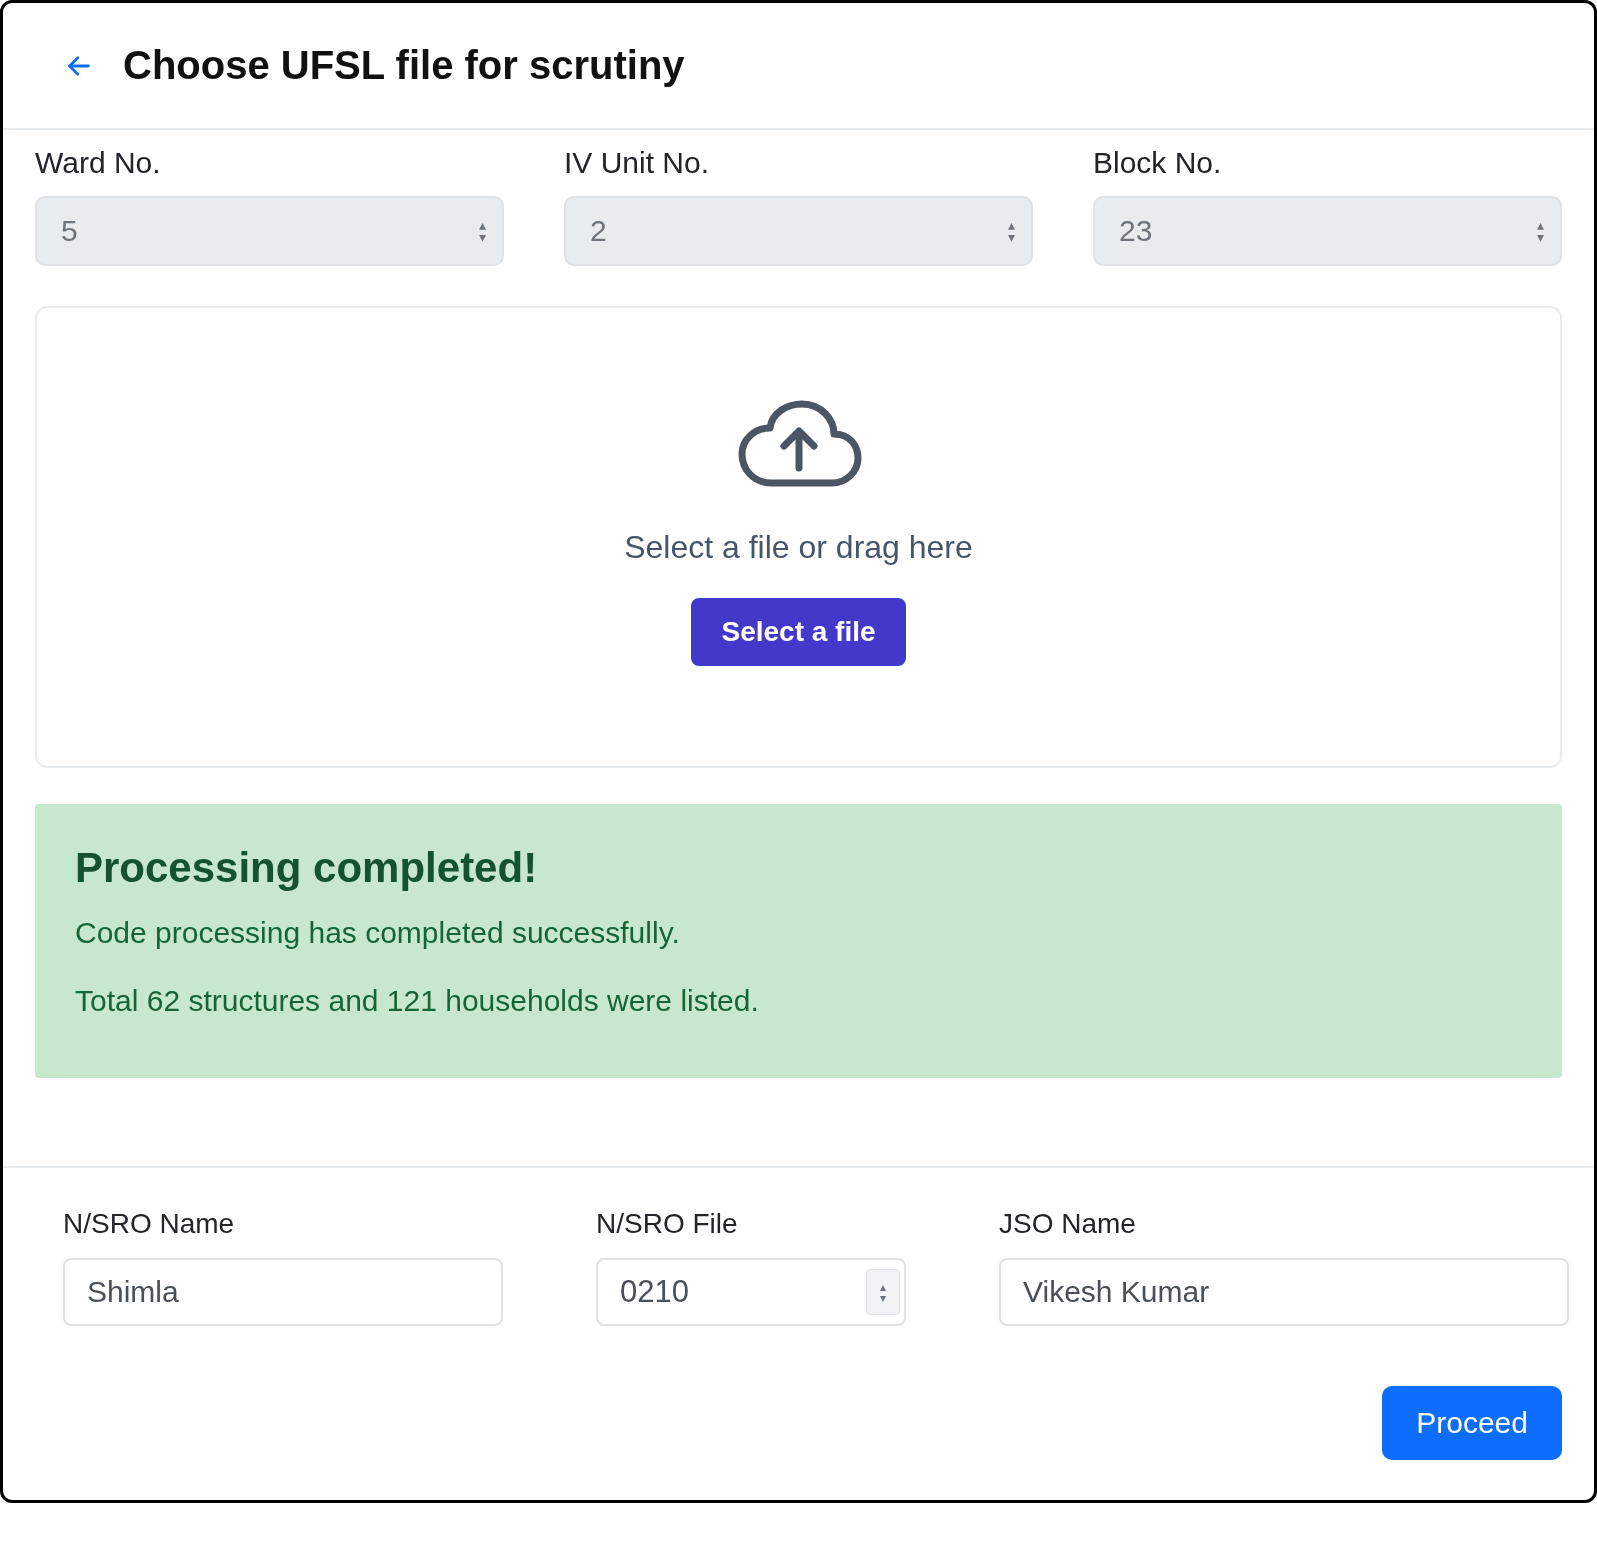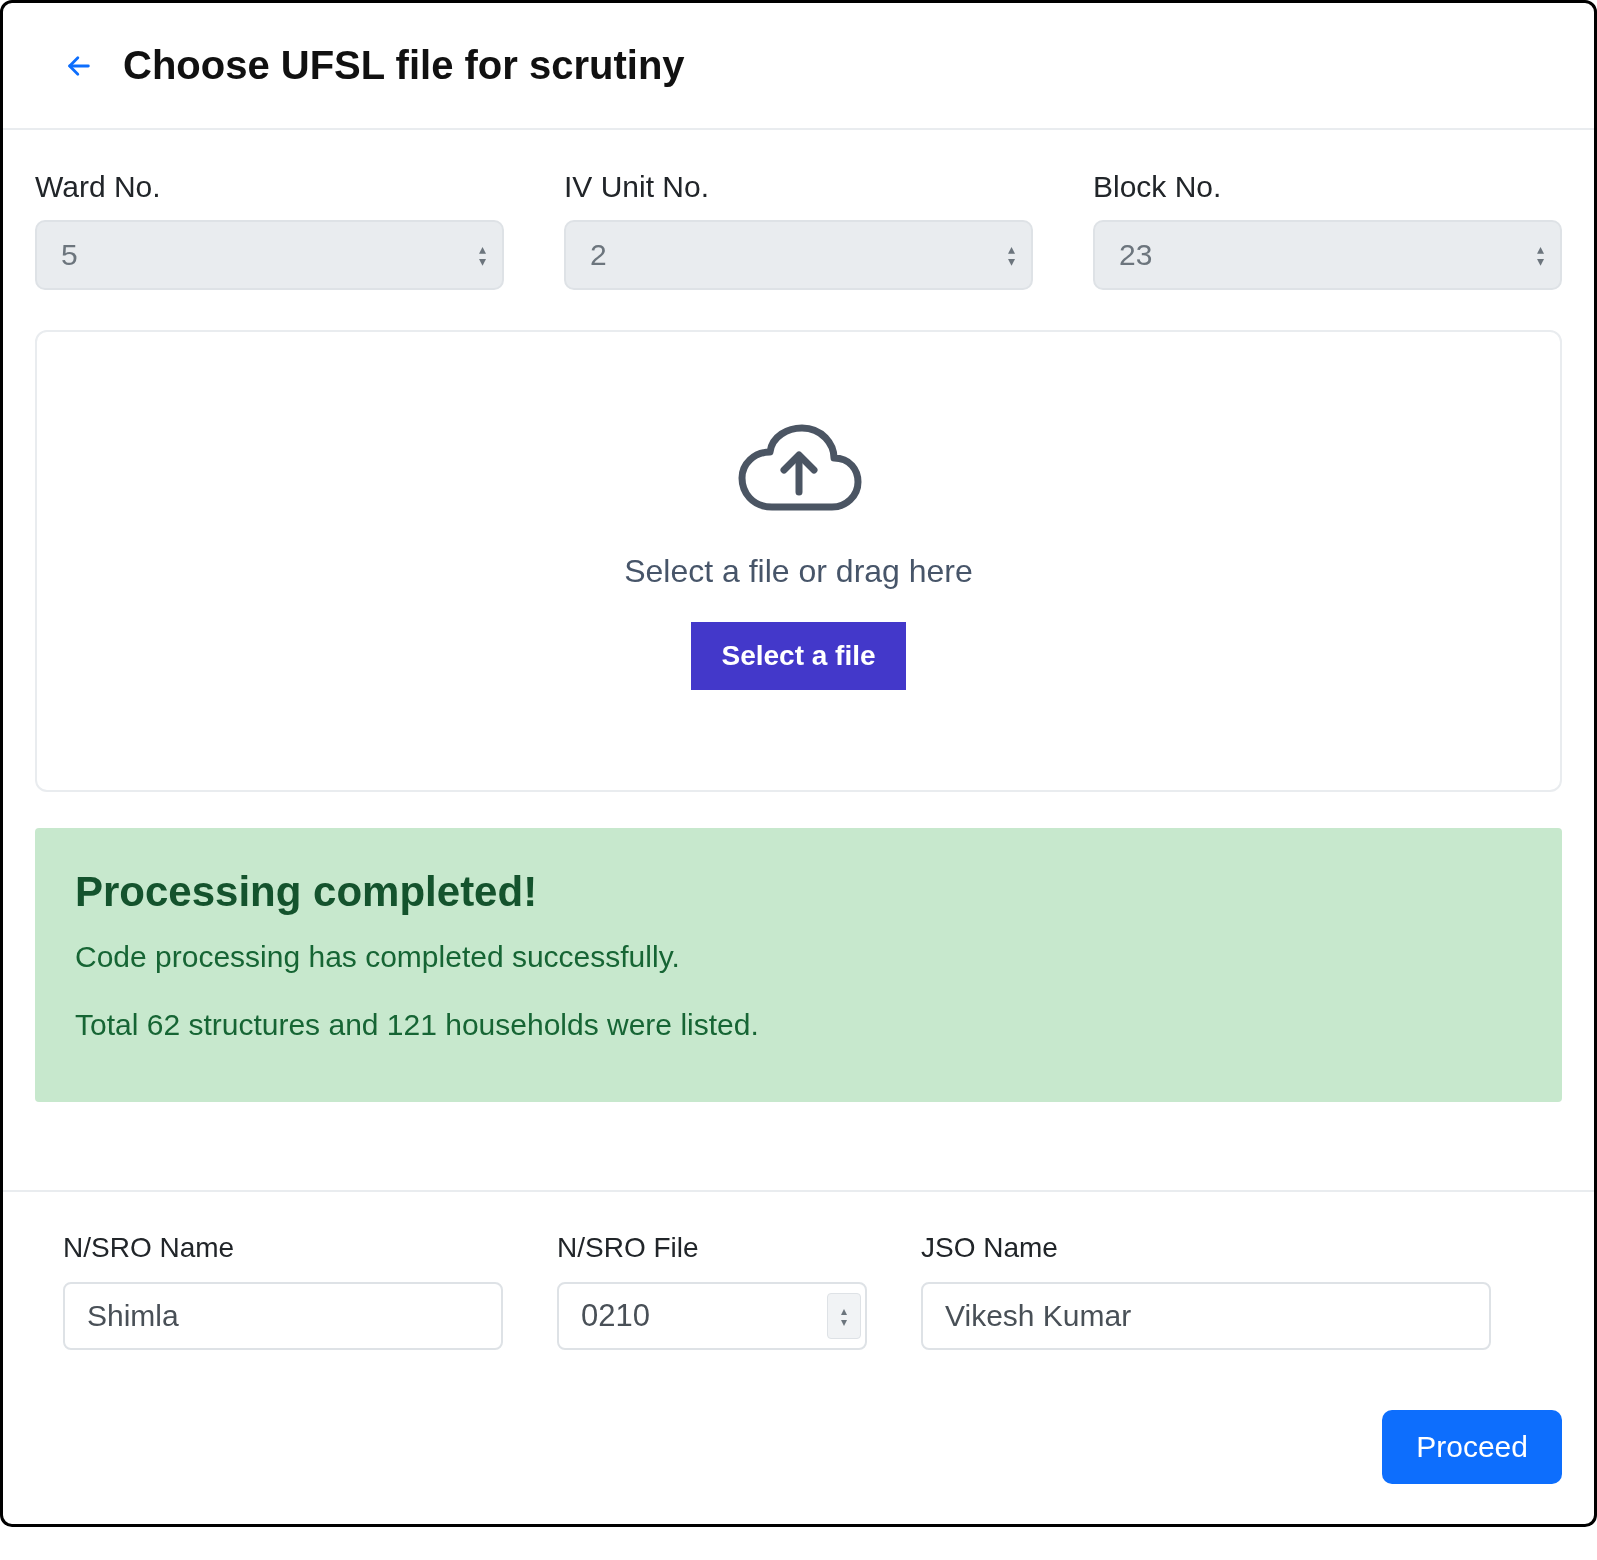--- a/index.html
+++ b/index.html
@@ -44,21 +44,21 @@
     margin: 0;
   }
   .divider {
     height: 2px;
     background: #e9ecef;
     width: 100%;
   }
 
   
   .content {
-    padding: 40px 32px 32px 32px;
+    padding: 16px 32px 32px 32px;
   }
 
   .row {
     display: flex;
     gap: 60px;
     width: 100%;
   }
   .col { flex: 1 1 0; min-width: 0; }
 
   .field-label {
@@ -111,21 +111,21 @@
   .cloud-icon { color: #4b5563; }
   .dropzone-text {
     font-size: 32px;
     color: #475569;
     margin: 0;
   }
   .select-file-btn {
     background: #4338ca;
     color: #fff;
     border: none;
-    border-radius: 0;
+    border-radius: 8px;
     padding: 18px 30px;
     font-size: 28px;
     font-weight: 700;
     cursor: pointer;
   }
 
   
   .success-banner {
     margin-top: 36px;
     width: 100%;
@@ -149,21 +149,21 @@
   
   .divider2 {
     height: 2px;
     background: #e9ecef;
     width: 100%;
     margin-top: 56px;
   }
   .bottom-section {
     padding: 40px 60px 40px 60px;
   }
-  .bottom-row { display: flex; gap: 54px; }
+  .bottom-row { display: flex; gap: 93px; }
   .bcol { flex: 0 0 auto; width: 440px; }
   .bcol2 { width: 310px; }
   .bcol3 { width: 570px; }
 
   .field-label-b {
     font-size: 28px;
     font-weight: 500;
     color: #212529;
     margin-bottom: 18px;
     display: block;

